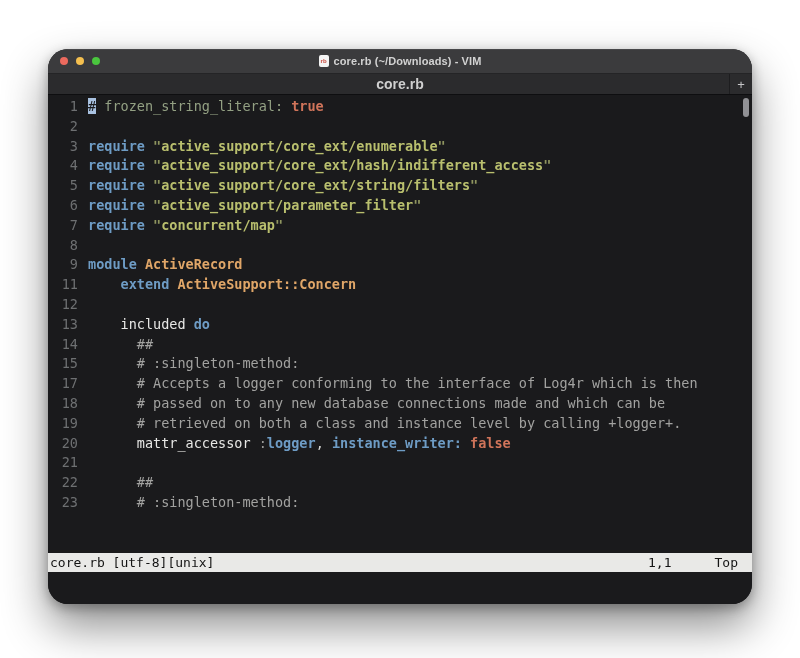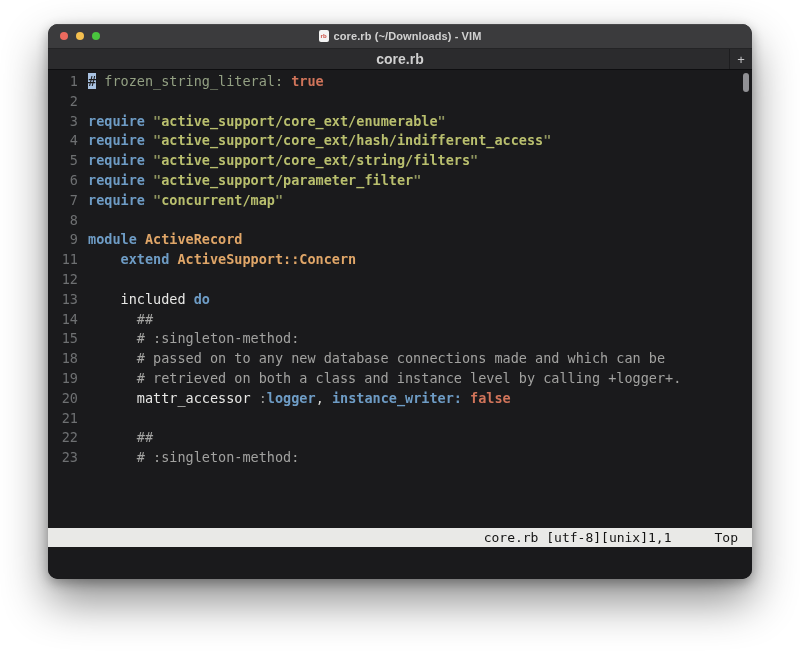--- a/index.html
+++ b/index.html
@@ -1,22 +1,22 @@
 <!DOCTYPE html>
 <html style="--titlebar_bg: #3b3b3d; --tabbar_bg: #2b2b2d; --editor_bg: #1a1a1c; --status_bg: #e9e9e7; --status_fg: #141414; --title_fg: #d2d2d2; --tab_fg: #d0d0d0; --gutter_fg: #6e7072; --thumb: #919195; --light_red: #ec6a5e; --light_yellow: #f4bf4f; --light_green: #4ac63e; --cursor_bg: #a9c2e1; --cursor_fg: #1a1a1c; --tok_plain: #d8d8d6; --tok_keyword: #6e9cc5; --tok_const: #e0a668; --tok_func: #e8e8e6; --tok_string: #b9bf6e; --tok_strquote: #8f955f; --tok_comment: #a2a2a0; --tok_magic: #93a083; --tok_bool: #d0745a; --tok_punct: #9a9a98;"><head>
 <meta charset="utf-8">
 <style>
   html,body{margin:0;padding:0;}
   body{
     width:800px;height:658px;background:#ffffff;position:relative;overflow:hidden;
     font-family:"Liberation Sans","DejaVu Sans",sans-serif;
   }
   .window{
-    position:absolute;left:48px;top:24px;width:704px;height:555px;
-    border-radius:10px;overflow:hidden;background:var(--editor_bg);
+    position:absolute;left:48px;top:49px;width:704px;height:555px;
+    border-radius:20px;overflow:hidden;background:var(--editor_bg);
     box-shadow:0 22px 45px rgba(0,0,0,0.45), 0 4px 12px rgba(0,0,0,0.30);
   }
   
   .titlebar{
     height:24px;background:var(--titlebar_bg);position:relative;
     display:flex;align-items:center;justify-content:center;
     box-shadow:inset 0 1px 0 rgba(255,255,255,0.07);
   }
   .lights{position:absolute;left:12px;top:0;height:100%;display:flex;align-items:center;gap:8px;}
   .light{width:8px;height:8px;border-radius:50%;display:inline-block;}
@@ -68,21 +68,21 @@
   .scroll-thumb{
     position:absolute;top:3px;right:3px;width:6px;height:19px;
     border-radius:3px;background:var(--thumb);
   }
   
   .statusbar{
     height:19px;background:var(--status_bg);color:var(--status_fg);
     font-family:"DejaVu Sans Mono","Liberation Mono",monospace;font-size:13px;
     display:flex;align-items:center;padding:0 14px 0 2px;box-sizing:border-box;
   }
-  .status-left{flex:1;white-space:pre;text-align:right;}
+  .status-left{flex:1;white-space:pre;}
   .status-ruler{white-space:pre;text-align:center;}
   .status-pos{margin-left:43px;white-space:pre;}
   
   .footer{height:32px;background:var(--editor_bg);}
 </style>
 </head>
 <body>
 
 <div class="window">
 
@@ -112,20 +112,21 @@
         <div class="line"><span class="ln">5</span><span class="code"><span class="tk-keyword">require</span><span class="tk-plain"> </span><span class="tk-strquote">"</span><span class="tk-string">active_support/core_ext/string/filters</span><span class="tk-strquote">"</span></span></div>
         <div class="line"><span class="ln">6</span><span class="code"><span class="tk-keyword">require</span><span class="tk-plain"> </span><span class="tk-strquote">"</span><span class="tk-string">active_support/parameter_filter</span><span class="tk-strquote">"</span></span></div>
         <div class="line"><span class="ln">7</span><span class="code"><span class="tk-keyword">require</span><span class="tk-plain"> </span><span class="tk-strquote">"</span><span class="tk-string">concurrent/map</span><span class="tk-strquote">"</span></span></div>
         <div class="line"><span class="ln">8</span><span class="code"></span></div>
         <div class="line"><span class="ln">9</span><span class="code"><span class="tk-keyword">module</span><span class="tk-plain"> </span><span class="tk-const">ActiveRecord</span></span></div>
         <div class="line"><span class="ln">11</span><span class="code"><span class="tk-plain">    </span><span class="tk-keyword">extend</span><span class="tk-plain"> </span><span class="tk-const">ActiveSupport::Concern</span></span></div>
         <div class="line"><span class="ln">12</span><span class="code"></span></div>
         <div class="line"><span class="ln">13</span><span class="code"><span class="tk-plain">    </span><span class="tk-func">included</span><span class="tk-plain"> </span><span class="tk-keyword">do</span></span></div>
         <div class="line"><span class="ln">14</span><span class="code"><span class="tk-plain">      </span><span class="tk-comment">##</span></span></div>
         <div class="line"><span class="ln">15</span><span class="code"><span class="tk-plain">      </span><span class="tk-comment"># :singleton-method:</span></span></div>
+        <div class="line"><span class="ln">17</span><span class="code"><span class="tk-plain">      </span><span class="tk-comment"># Accepts a logger conforming to the interface of Log4r which is then</span></span></div>
         <div class="line"><span class="ln">18</span><span class="code"><span class="tk-plain">      </span><span class="tk-comment"># passed on to any new database connections made and which can be</span></span></div>
         <div class="line"><span class="ln">19</span><span class="code"><span class="tk-plain">      </span><span class="tk-comment"># retrieved on both a class and instance level by calling +logger+.</span></span></div>
         <div class="line"><span class="ln">20</span><span class="code"><span class="tk-plain">      </span><span class="tk-func">mattr_accessor</span><span class="tk-plain"> </span><span class="tk-punct">:</span><span class="tk-keyword">logger</span><span class="tk-plain">,</span><span class="tk-plain"> </span><span class="tk-keyword">instance_writer:</span><span class="tk-plain"> </span><span class="tk-bool">false</span></span></div>
         <div class="line"><span class="ln">21</span><span class="code"></span></div>
         <div class="line"><span class="ln">22</span><span class="code"><span class="tk-plain">      </span><span class="tk-comment">##</span></span></div>
         <div class="line"><span class="ln">23</span><span class="code"><span class="tk-plain">      </span><span class="tk-comment"># :singleton-method:</span></span></div>
       </div>
     <span class="scroll-thumb"></span>
   </div>
 

